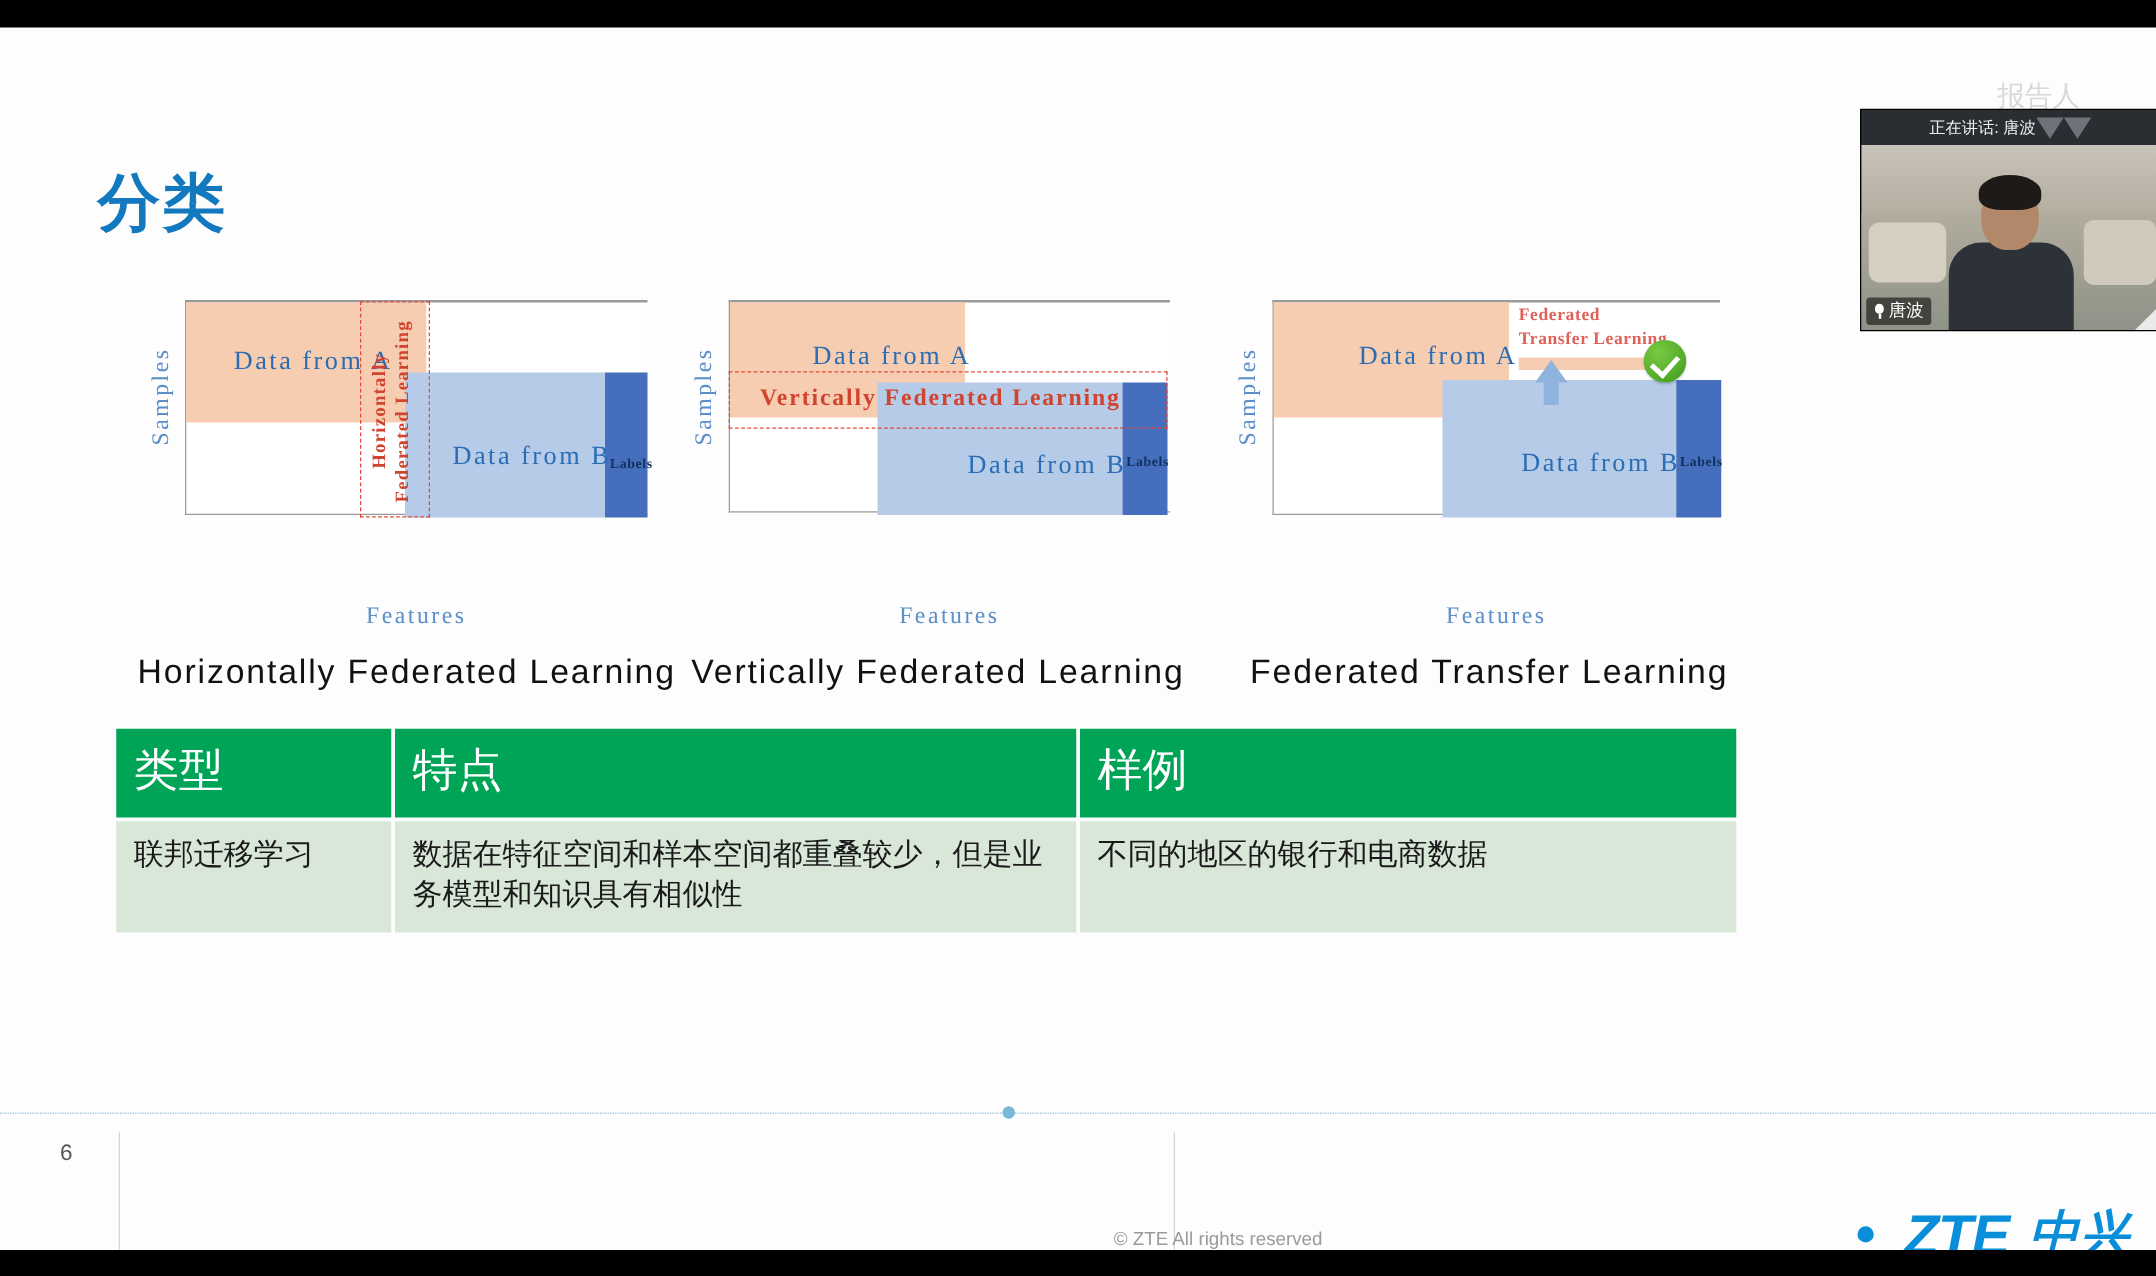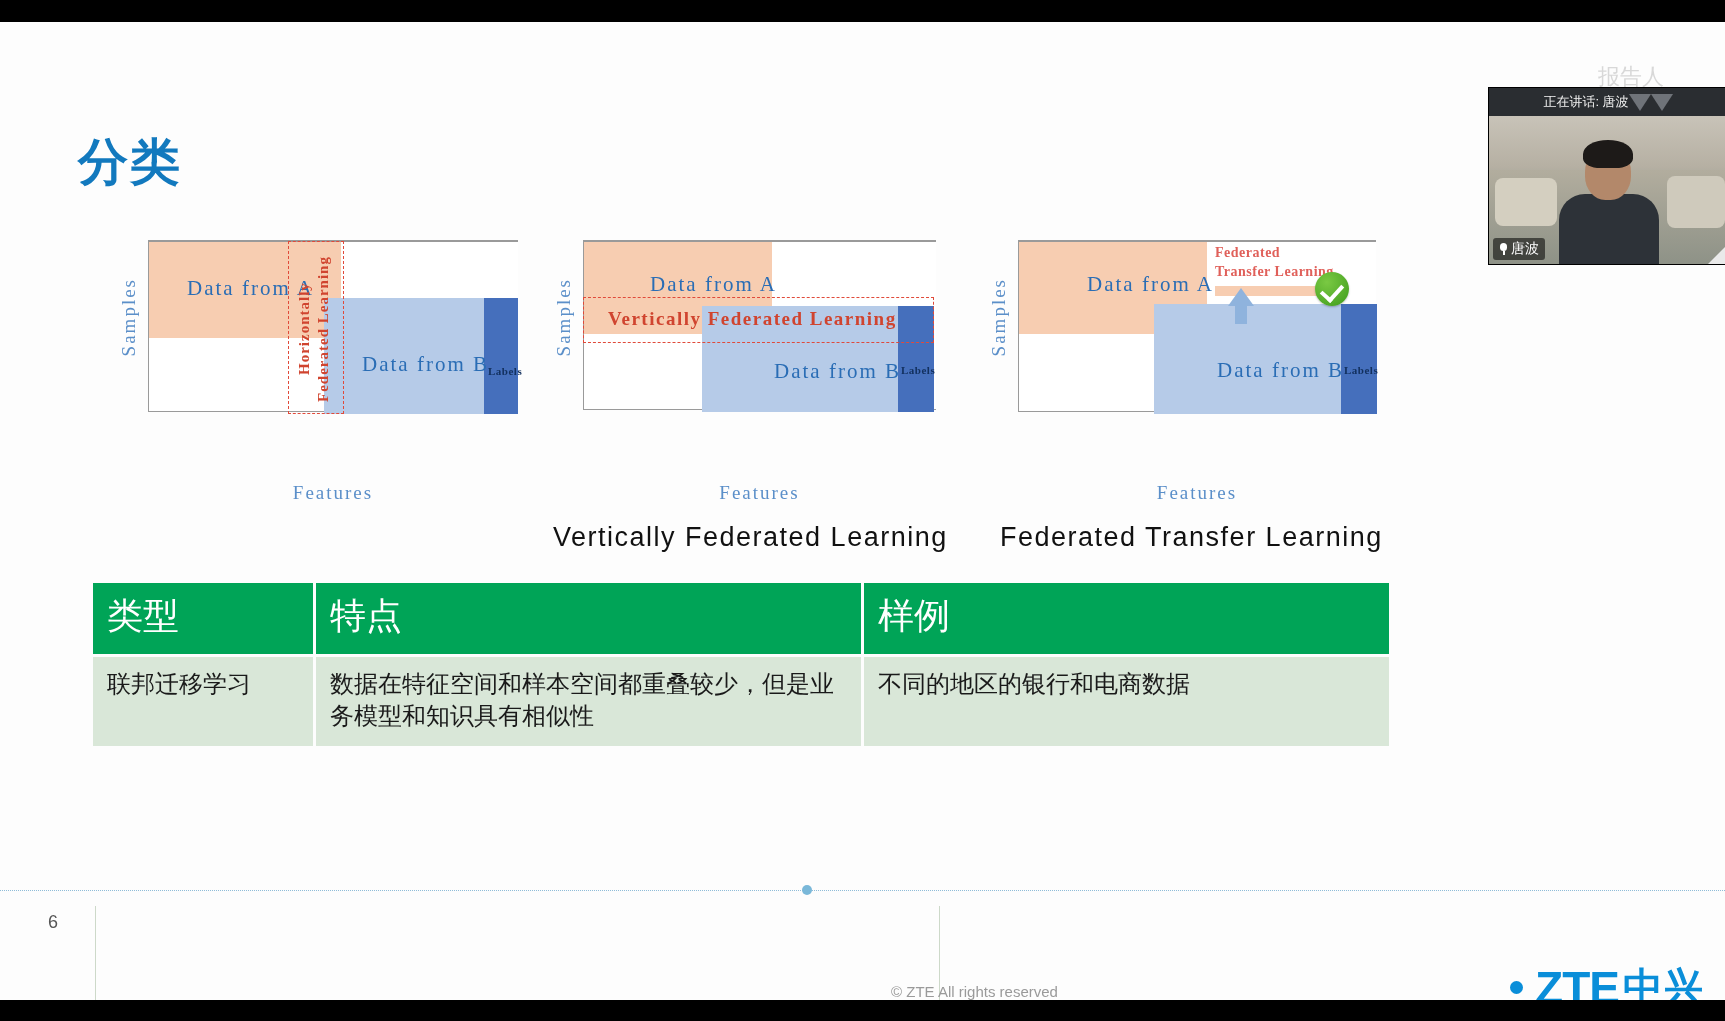--- a/index.html
+++ b/index.html
@@ -166,21 +166,21 @@
     font-family: "Liberation Sans", sans-serif;
     font-size: 18px; color: #555;
   }
   #copyright {
     position: absolute; left: 891px; top: 961px;
     font-family: "Liberation Sans", sans-serif;
     font-size: 15px; color: #9a9a9a;
   }
   #zte-logo {
     position: absolute; right: 22px; top: 938px;
-    display: flex; align-items: center; gap: 4px;
+    display: flex; align-items: center; gap: 16px; font-style: italic;
   }
   #zte-logo .zte-dot {
     width: 13px; height: 13px; border-radius: 50%;
     background: #0a8ed9; margin-right: 8px;
   }
   #zte-logo .zte-en {
     font-family: "Liberation Sans", sans-serif;
     font-size: 46px; font-weight: bold; color: #0a8ed9;
     letter-spacing: -1px;
   }
@@ -343,20 +343,21 @@
         </div>
         <div class="ftl-bar" style="left:196px; top:44px; width:118px;"></div>
         <div class="ftl-arrow-r" style="left:314px; top:39px;"></div>
         <div class="ftl-arrow-stem" style="left:216px; top:62px; height:20px;"></div>
         <div class="ftl-arrow-up" style="left:209px; top:46px;"></div>
       </div>
       <div class="check-badge" style="left:327px; top:32px;"></div>
       <div class="features-label" style="left:30px; width:358px; bottom:-34px;">Features</div>
     </div>
 
+    <div class="caption" style="left:110px;">Horizontally Federated Learning</div>
     <div class="caption" style="left:553px;">Vertically Federated Learning</div>
     <div class="caption" style="left:1000px;">Federated Transfer Learning</div>
 
     <table id="tbl">
       <thead>
         <tr>
           <th class="c0">类型</th>
           <th class="c1">特点</th>
           <th class="c2">样例</th>
         </tr>

